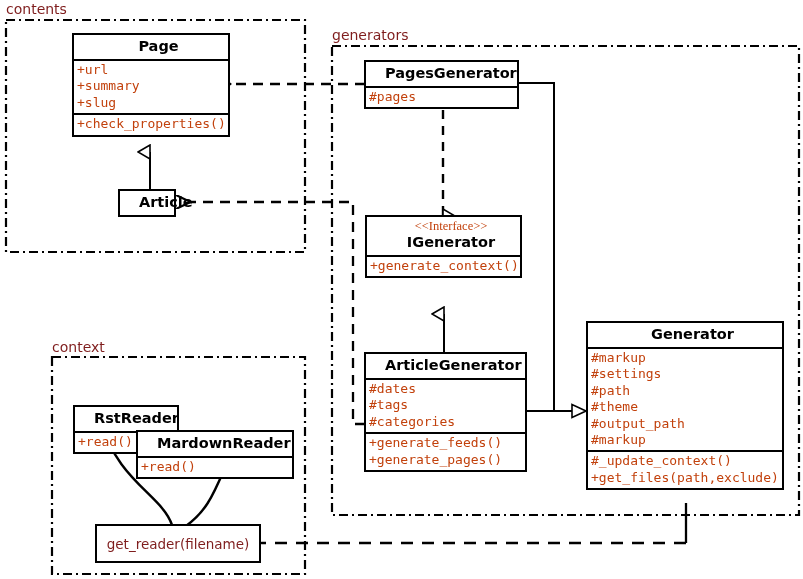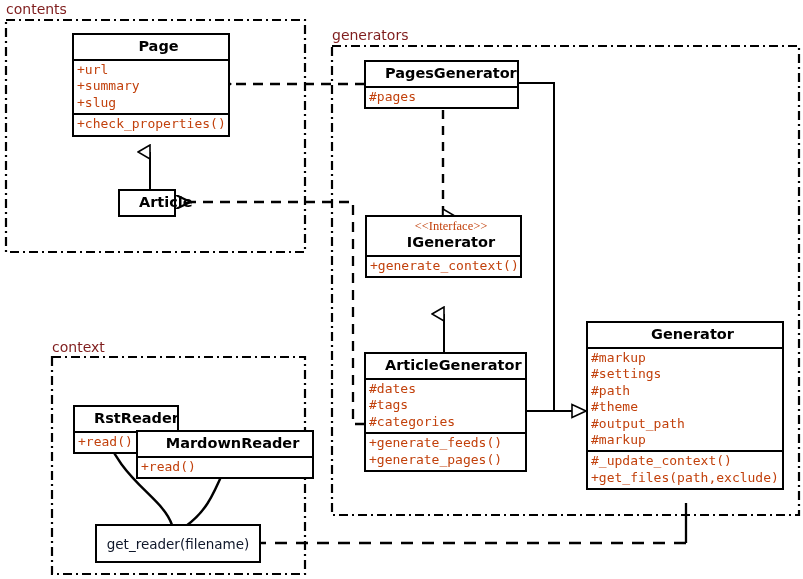--- a/index.html
+++ b/index.html
@@ -79,21 +79,21 @@
     border: 2px solid #000000;
     background: #ffffff;
     z-index: 5;
     display: flex;
     align-items: center;
     justify-content: center;
   }
   .plainbox .label {
     font-family: "DejaVu Sans", sans-serif;
     font-size: 13.5px;
-    color: #0f172a;
+    color: #7f1d1d;
     white-space: nowrap;
   }
 </style>
 </head>
 <body>
 
 <div id="canvas">
 
   <svg id="svg-layer" viewBox="0 0 803 579" xmlns="http://www.w3.org/2000/svg">
     <defs>
@@ -241,21 +241,21 @@
   </div>
 
   <div class="umlbox" style="left:73px; top:370px; width:106px;margin-top:35px;">
     <div class="title">RstReader</div>
     <div class="sep"></div>
     <div class="compartment">
       <div class="member">+read()</div>
     </div>
   </div>
 
-  <div class="umlbox" style="left:136px; top:430px; width:178px;">
+  <div class="umlbox" style="left:136px; top:430px; width:158px;">
     <div class="title">MardownReader</div>
     <div class="sep"></div>
     <div class="compartment">
       <div class="member">+read()</div>
     </div>
   </div>
 
   <div class="plainbox" style="left:95px; top:524px; width:166px; height:39px;">
     <span class="label">get_reader(filename)</span>
   </div>

